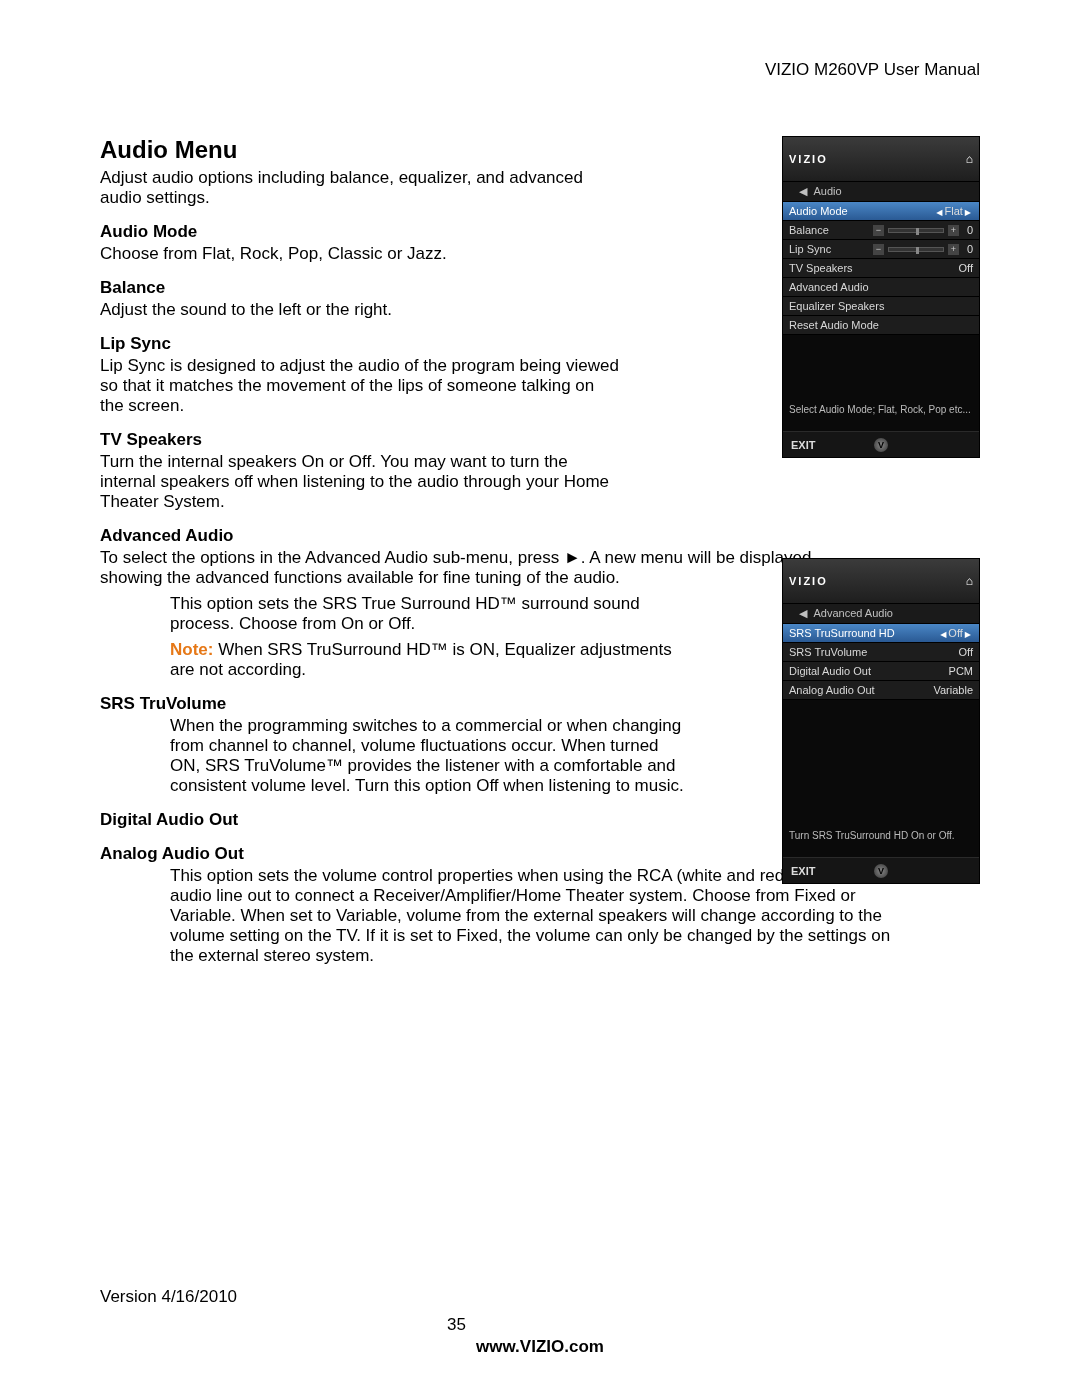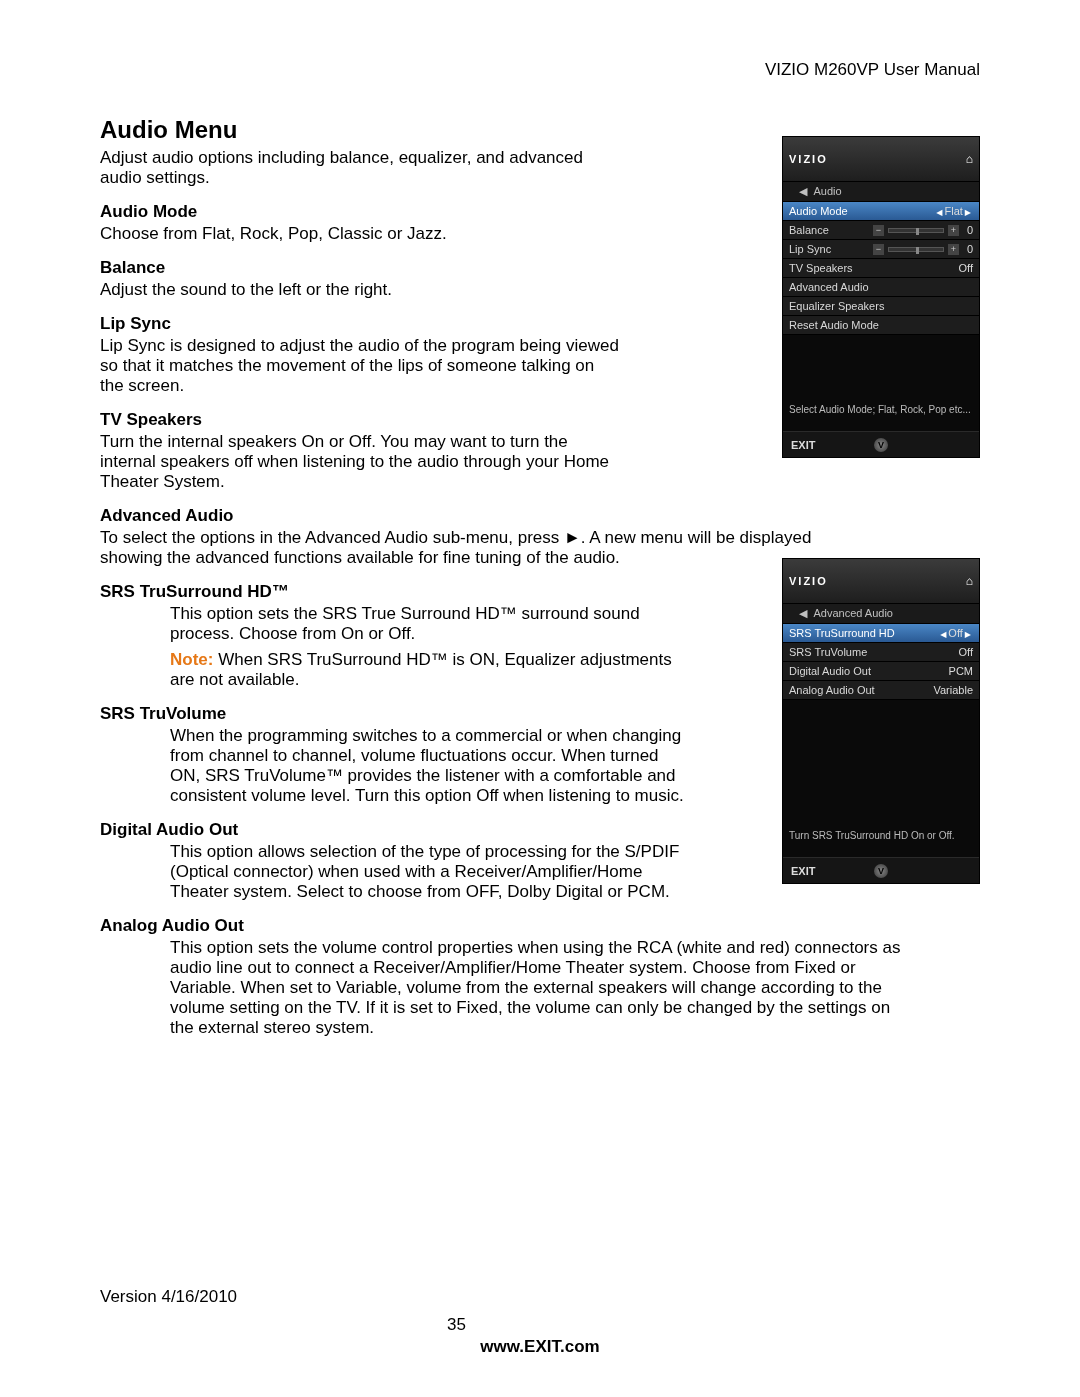--- a/index.html
+++ b/index.html
@@ -9,21 +9,21 @@
     background: #fff;
     font-family: Arial, Helvetica, sans-serif;
     font-size: 17px;
     color: #000;
     position: relative;
     padding: 60px 100px 40px 100px;
   }
   .header-right {
     text-align: right;
     font-size: 17px;
-    margin-bottom: 36px;
+    margin-bottom: 56px;
   }
   h1 {
     font-size: 24px;
     font-weight: bold;
     margin-bottom: 4px;
   }
   .intro {
     margin-bottom: 18px;
     max-width: 520px;
   }
@@ -171,31 +171,29 @@
 <h2>Lip Sync</h2>
 <p class="body-text narrow">Lip Sync is designed to adjust the audio of the program being viewed so that it matches the movement of the lips of someone talking on the screen.</p>
 
 <h2>TV Speakers</h2>
 <p class="body-text narrow">Turn the internal speakers On or Off. You may want to turn the internal speakers off when listening to the audio through your Home Theater System.</p>
 
 <h2>Advanced Audio</h2>
 <p class="body-text left-col">To select the options in the Advanced Audio sub-menu, press ►. A new menu will be displayed showing the advanced functions available for fine tuning of the audio.</p>
 
 <div class="indent narrow">
-  <h2>SRS TruSurround HD™</h2>
   <p class="body-text">This option sets the SRS True Surround HD™ surround sound process. Choose from On or Off.</p>
   <p class="body-text">
-    <span class="note-label">Note:</span><span> When SRS TruSurround HD™ is ON, Equalizer adjustments are not available.</span>
+    <span class="note-label">Note:</span><span> When SRS TruSurround HD™ is ON, Equalizer adjustments are not according.</span>
   </p>
 
   <h2>SRS TruVolume</h2>
   <p class="body-text">When the programming switches to a commercial or when changing from channel to channel, volume fluctuations occur. When turned ON, SRS TruVolume™ provides the listener with a comfortable and consistent volume level. Turn this option Off when listening to music.</p>
 
   <h2>Digital Audio Out</h2>
-  <p class="body-text">This option allows selection of the type of processing for the S/PDIF (Optical connector) when used with a Receiver/Amplifier/Home Theater system. Select to choose from OFF, Dolby Digital or PCM.</p>
 </div>
 
 <div class="indent">
   <h2>Analog Audio Out</h2>
   <p class="body-text" style="max-width:740px">This option sets the volume control properties when using the RCA (white and red) connectors as audio line out to connect a Receiver/Amplifier/Home Theater system. Choose from Fixed or Variable. When set to Variable, volume from the external speakers will change according to the volume setting on the TV. If it is set to Fixed, the volume can only be changed by the settings on the external stereo system.</p>
 </div>
 
 <div class="osd osd1">
   <div class="osd-top">
     <span>VIZIO</span>
@@ -283,14 +281,14 @@
     <span>EXIT</span>
     <span class="vbtn">V</span>
   </div>
 </div>
 
 <div class="footer">
   <div class="footer-line1">
     <span class="footer-ver">Version 4/16/2010</span>
     <span class="footer-page">35</span>
   </div>
-  <div class="footer-url">www.EXIT.com</div>
+  <div class="footer-url">www.VIZIO.com</div>
 </div>
 
 </body></html>

